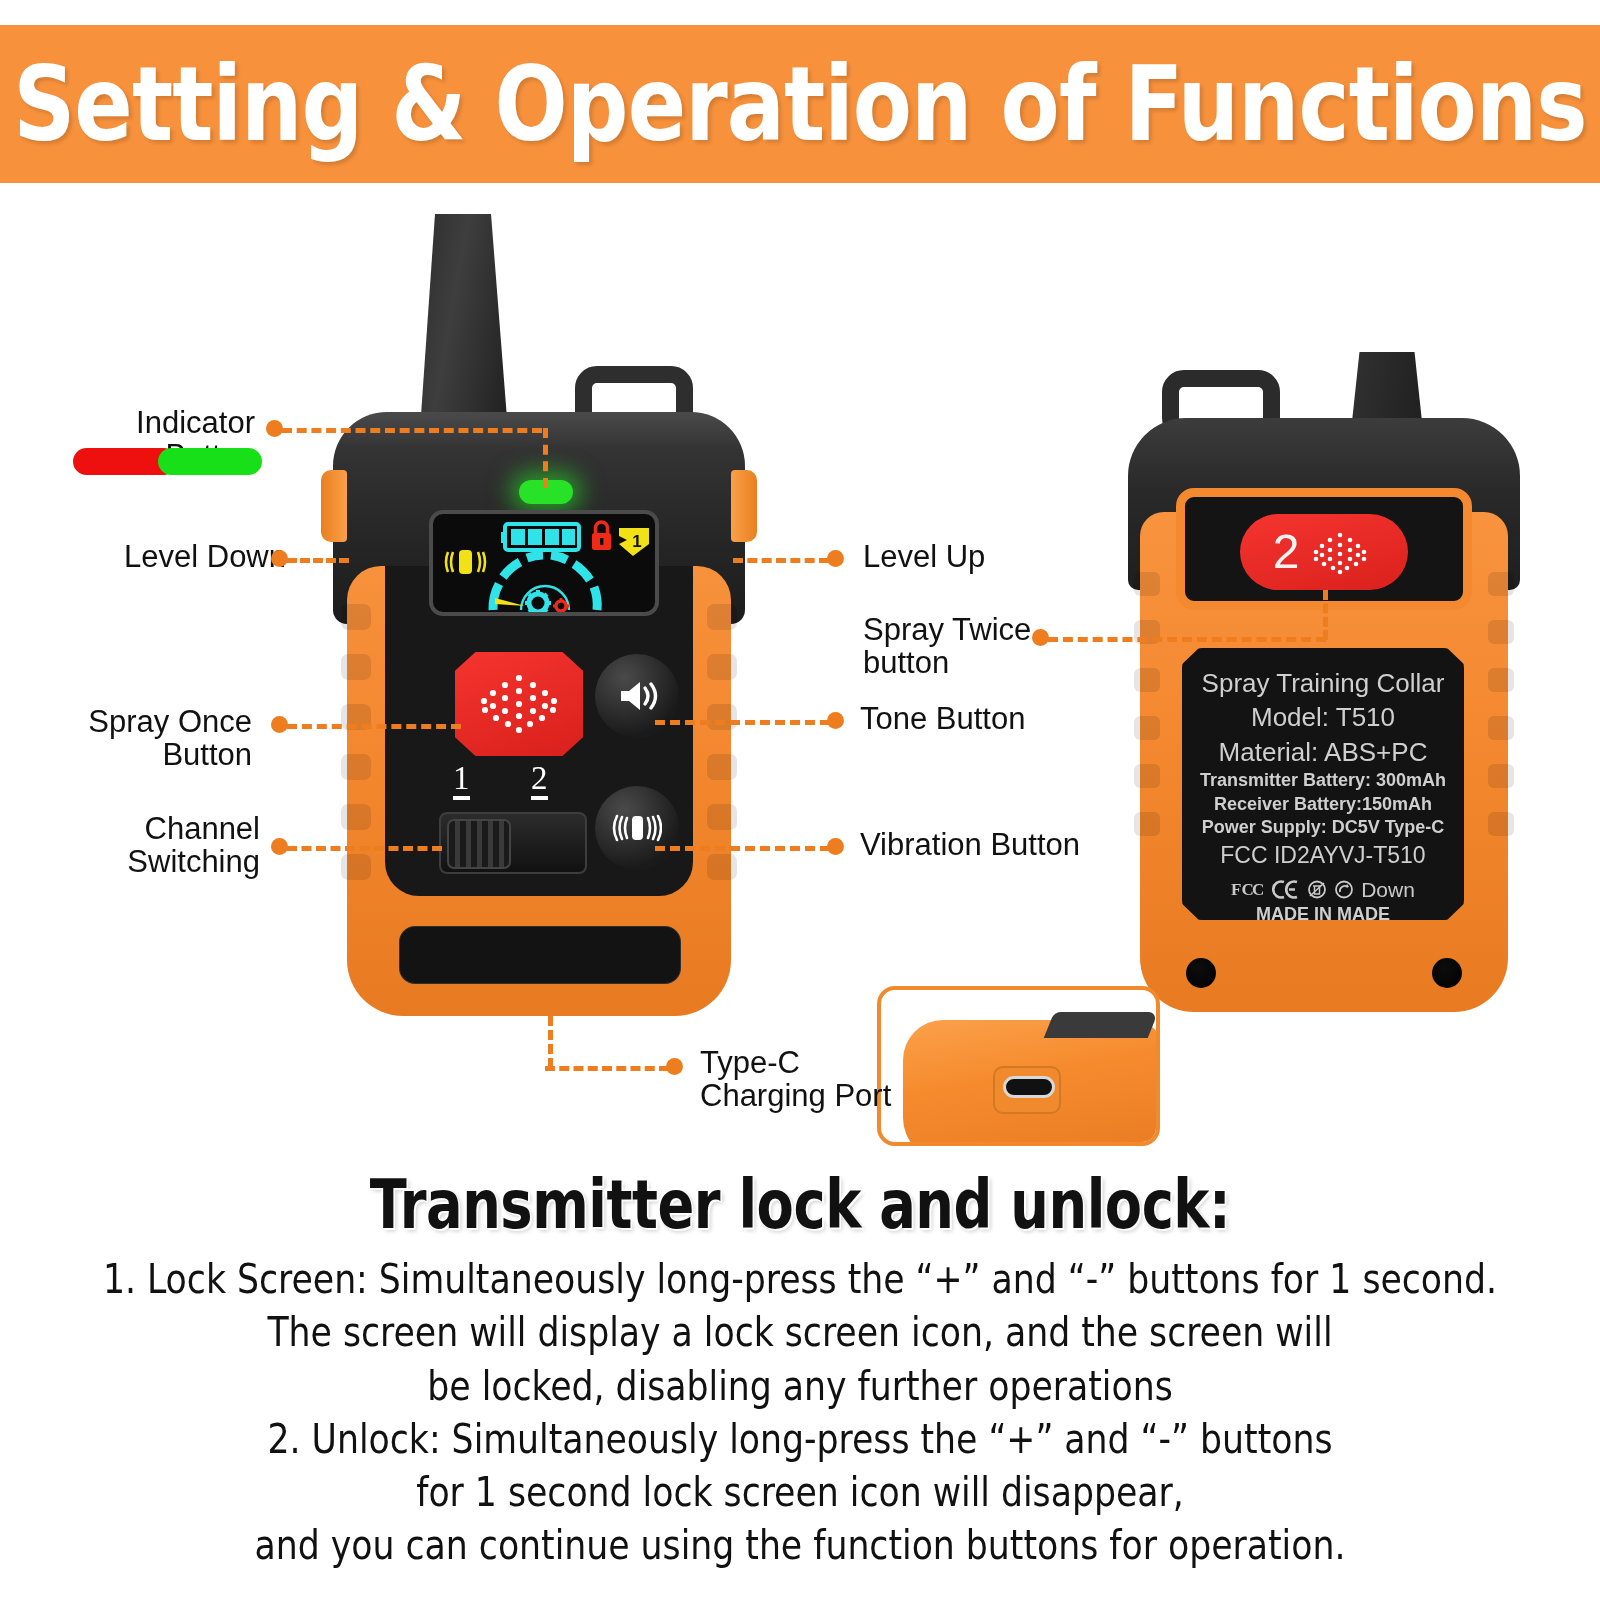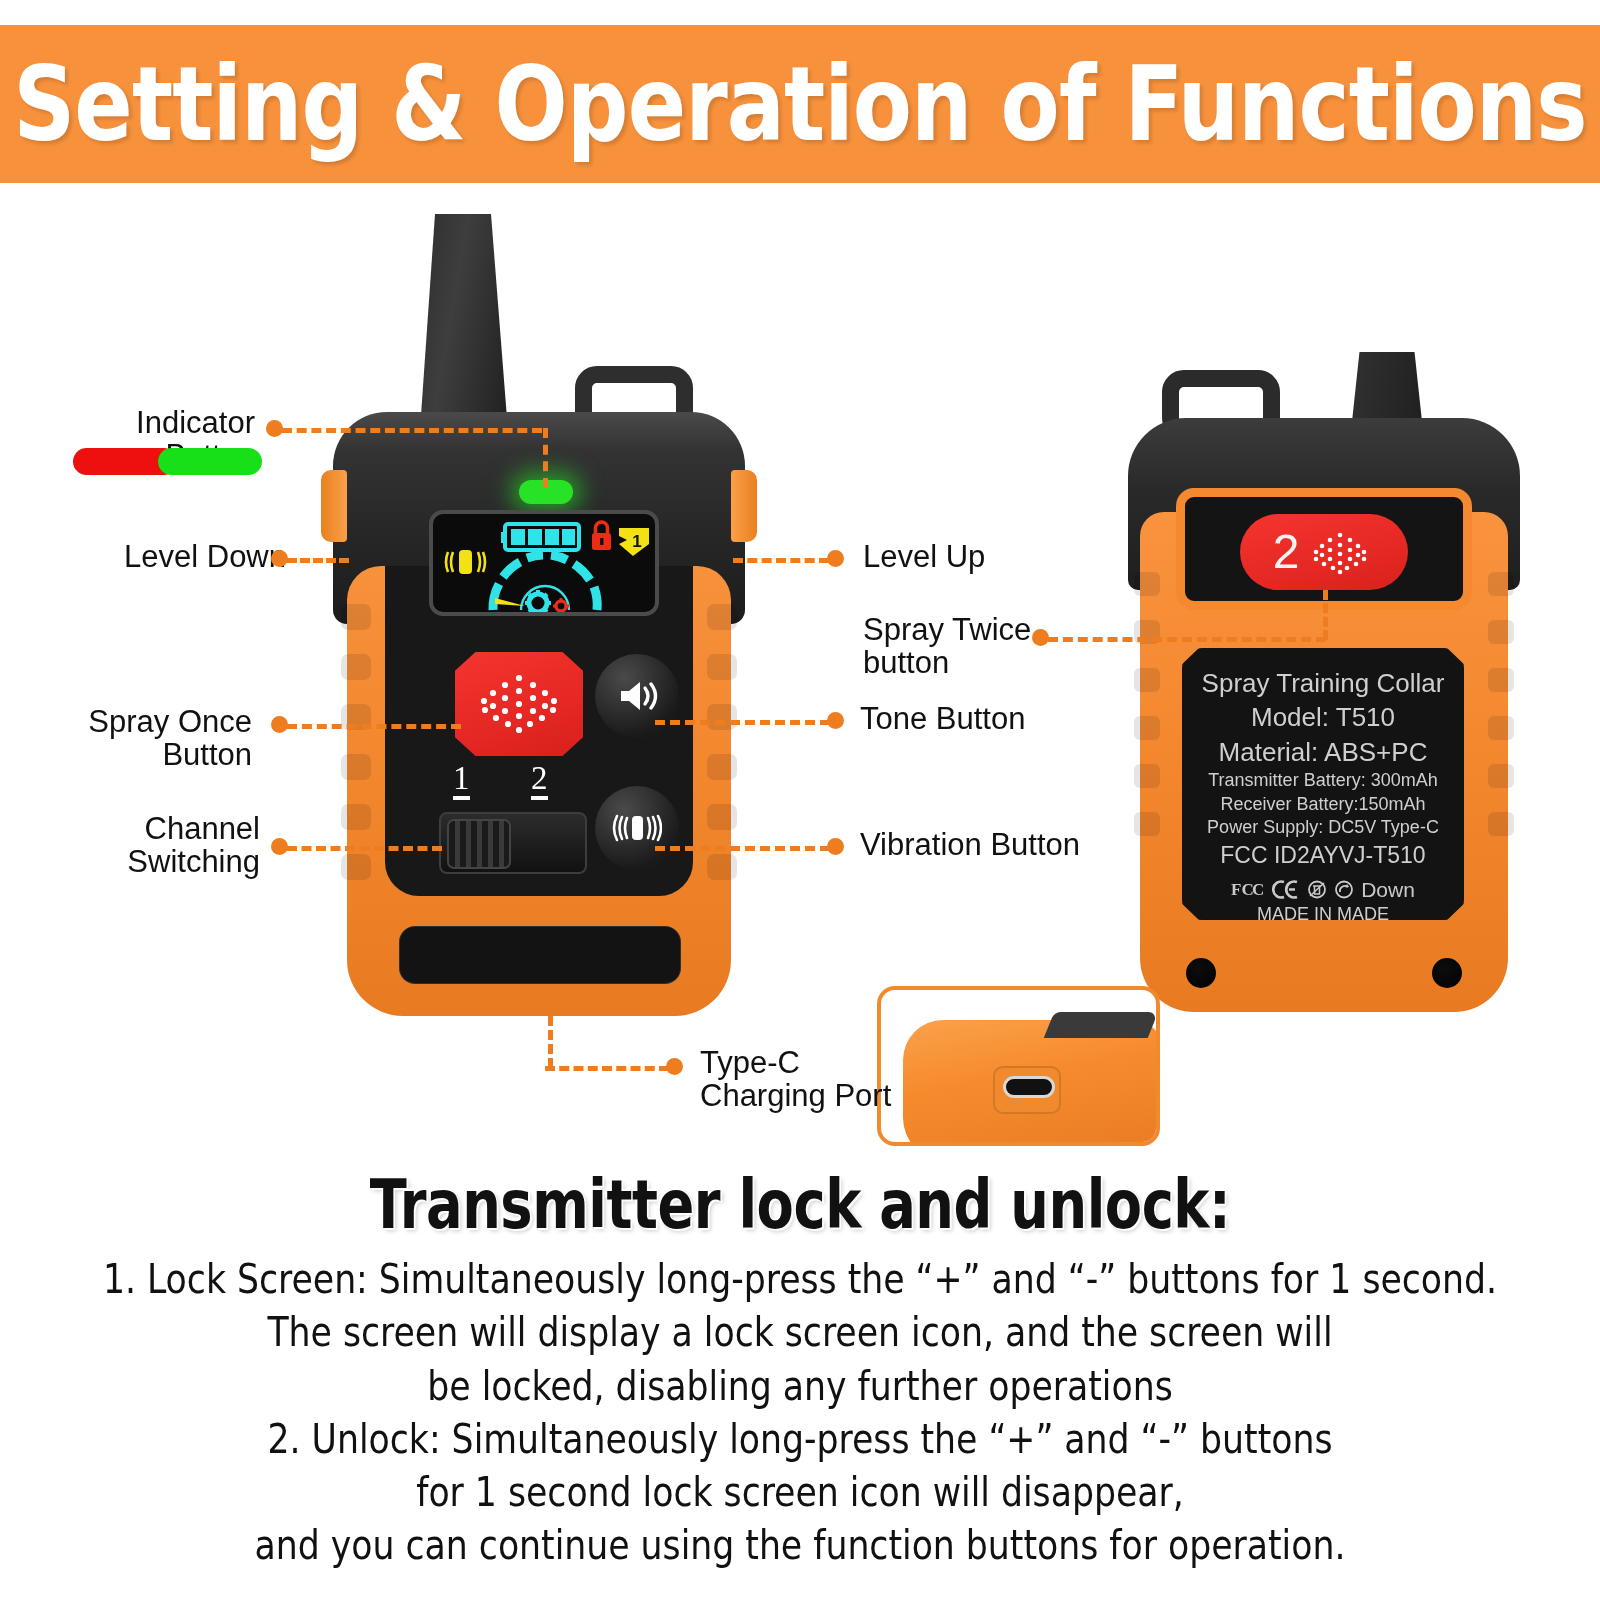--- a/index.html
+++ b/index.html
@@ -163,21 +163,21 @@
   }
   #back-label-panel {
     position: absolute; left: 54px; top: 286px; width: 282px; height: 272px;
     background: #131313; border-radius: 20px;
     clip-path: polygon(0 6%,6% 0,94% 0,100% 6%,100% 94%,94% 100%,6% 100%,0 94%);
     padding: 18px 10px 0; text-align: center;
   }
   .lbl-line { color: #cfcfcf; line-height: 1.32; font-family: "Liberation Sans", sans-serif; }
   .lbl-lg { font-size: 26px; }
   .lbl-md { font-size: 20px; }
-  .lbl-sm { font-size: 18px; }
+  .lbl-sm { font-size: 18px; font-weight: bold; }
   #cert-row {
     display: flex; align-items: center; justify-content: center; gap: 7px;
     margin-top: 7px; color: #c9c9c9;
   }
   .back-grip { position: absolute; width: 26px; height: 24px; background: rgba(0,0,0,0.10); border-radius: 6px; }
 
   
   #typec-inset {
     position: absolute; left: 877px; top: 986px; width: 283px; height: 160px;
     border: 4px solid #F08A2C; border-radius: 18px; overflow: hidden; background: #fff;

